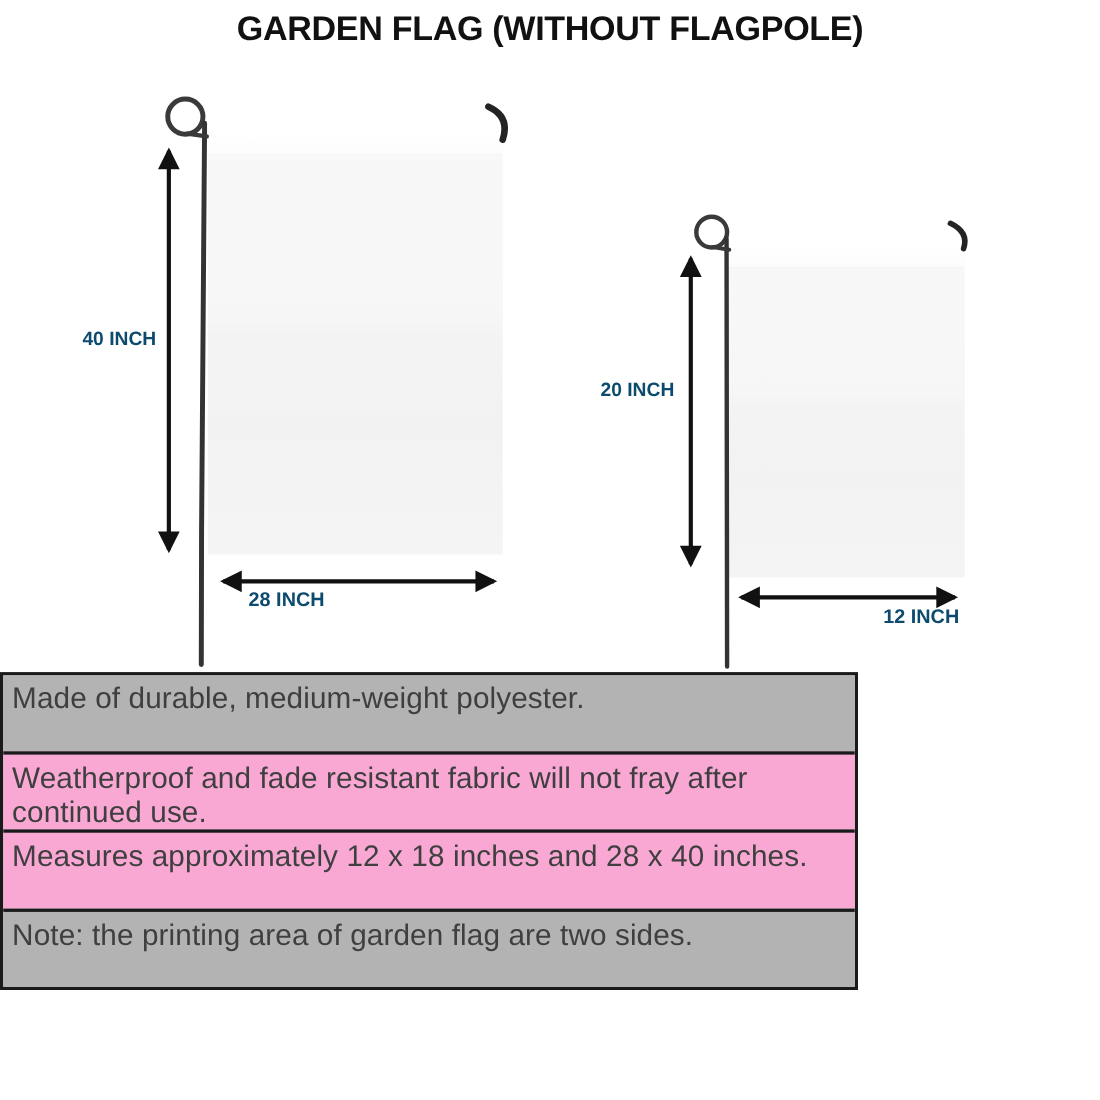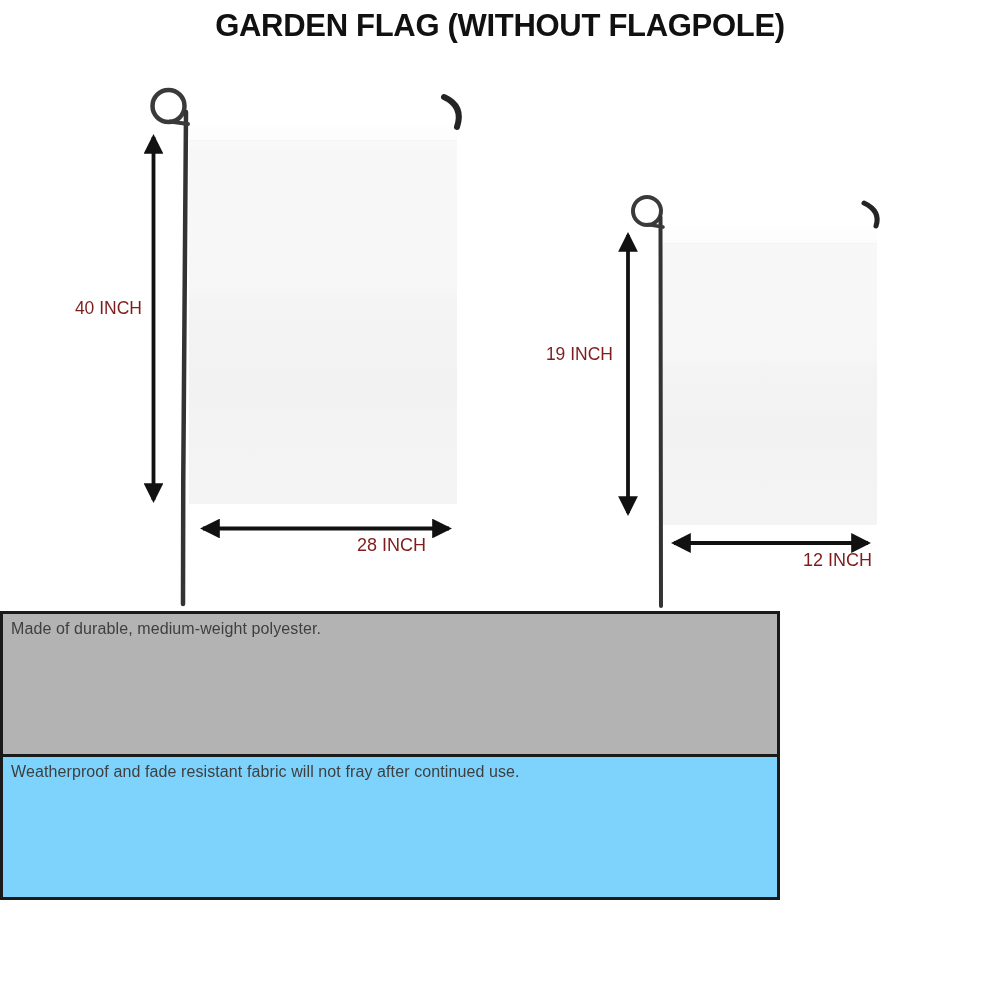--- a/index.html
+++ b/index.html
@@ -26,40 +26,40 @@
     position:absolute;left:0;top:0;width:100%;height:17px;
     background:rgba(255,255,255,0.5);
     border-bottom:1px solid rgba(0,0,0,0.03);
   }
   #flag-large{left:189px;top:123px;width:268px;height:381px;}
   #flag-small{left:661px;top:226px;width:216px;height:299px;}
   
   #strokes{position:absolute;left:0;top:0;width:1000px;height:1000px;}
   
   .dim{
-    position:absolute;color:#7f1d1d;font-weight:normal;white-space:nowrap;
+    position:absolute;color:#0c4a6e;font-weight:bold;white-space:nowrap;
   }
   #label-40{left:28px;top:298px;width:114px;text-align:right;font-size:17.5px;}
-  #label-28{left:226px;top:535px;width:200px;text-align:right;font-size:18px;}
+  #label-28{left:226px;top:535px;width:200px;text-align:left;font-size:18px;}
   #label-18{left:500px;top:344px;width:113px;text-align:right;font-size:17.5px;}
   #label-12{left:672px;top:550px;width:200px;text-align:right;font-size:18px;}
   
   .features{
     position:absolute;left:0;top:611px;width:780px;height:289px;
     box-sizing:border-box;border:3px solid #1a1a1a;
     display:flex;flex-direction:column;
   }
   .features .row{
     flex:1 1 0;box-sizing:border-box;
     padding:6px 0 0 8px;
-    font-size:16px;color:#3f3f3f;letter-spacing:0.1px;
+    font-size:27px;color:#3f3f3f;letter-spacing:0.1px;
   }
   .features .row + .row{border-top:3px solid #1a1a1a;}
   .features .row.gray{background:#b3b3b3;}
-  .features .row.white{background:#7dd3fc;}
+  .features .row.white{background:#f9a8d4;}
 </style>
 </head>
 <body>
 
 <div id="stage">
 
   <div class="title">
     <div class="line1">GARDEN FLAG (WITHOUT FLAGPOLE)</div>
   </div>
 
@@ -94,21 +94,23 @@
     <path d="M 864,203 Q 881,211 876,226" fill="none" stroke="#242424" stroke-width="5" stroke-linecap="round"></path>
 
     <line x1="153.5" y1="137" x2="153.5" y2="500" stroke="#111111" stroke-width="3.8" marker-start="url(#ah)" marker-end="url(#ah)"></line>
     <line x1="203" y1="528.5" x2="449" y2="528.5" stroke="#111111" stroke-width="3.8" marker-start="url(#ah)" marker-end="url(#ah)"></line>
     <line x1="628" y1="235" x2="628" y2="513" stroke="#111111" stroke-width="3.8" marker-start="url(#ah)" marker-end="url(#ah)"></line>
     <line x1="674" y1="543" x2="868" y2="543" stroke="#111111" stroke-width="3.8" marker-start="url(#ah)" marker-end="url(#ah)"></line>
   </svg>
 
   <div class="dim" id="label-40">40 INCH</div>
   <div class="dim" id="label-28">28 INCH</div>
-  <div class="dim" id="label-18">19 INCH</div>
+  <div class="dim" id="label-18">20 INCH</div>
   <div class="dim" id="label-12">12 INCH</div>
 
   <div class="features">
     <div class="row gray">Made of durable, medium-weight polyester.</div>
     <div class="row white">Weatherproof and fade resistant fabric will not fray after continued use.</div>
+    <div class="row white">Measures approximately 12 x 18 inches and 28 x 40 inches.</div>
+    <div class="row gray">Note: the printing area of garden flag are two sides.</div>
   </div>
 
 </div>
 
 </body></html>

